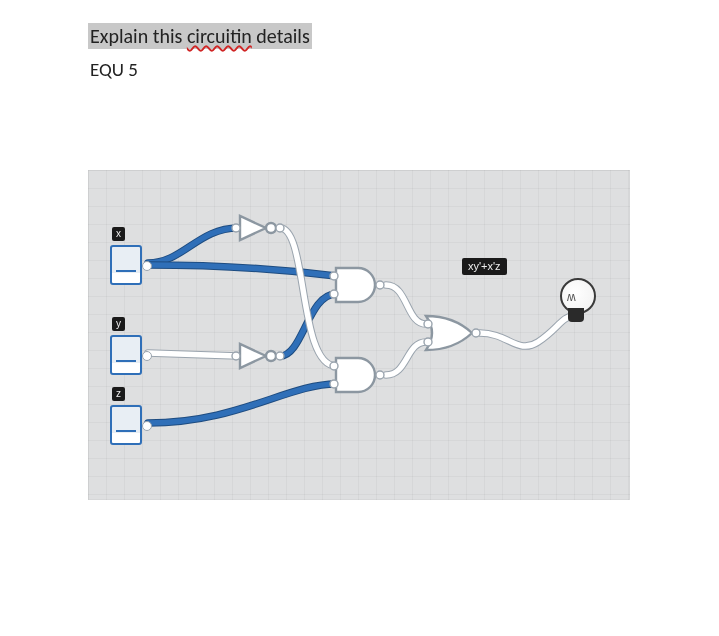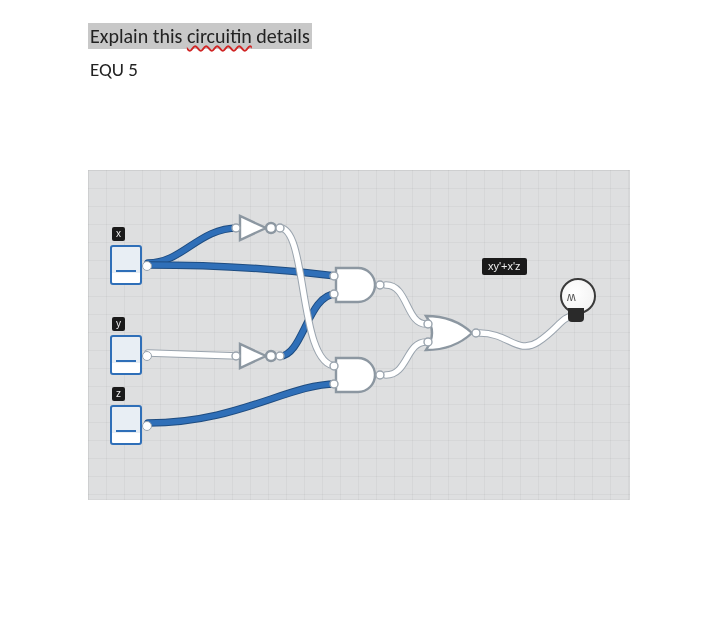--- a/index.html
+++ b/index.html
@@ -289,21 +289,21 @@
       <div class="label">y</div>
       <div class="body"></div>
       <div class="port"></div>
     </div>
     <div class="switch" style="left:22px; top:235px;">
       <div class="label">z</div>
       <div class="body"></div>
       <div class="port"></div>
     </div>
 
-    <div class="expr-label" style="left:394px; top:88px;">xy'+x'z</div>
+    <div class="expr-label" style="left:374px; top:88px;">xy'+x'z</div>
 
     <div class="bulb" style="left:470px; top:108px;">
       <div class="glass"></div>
       <div class="filament">ʍ</div>
       <div class="base"></div>
     </div>
 
   </div>
 </div>
 

